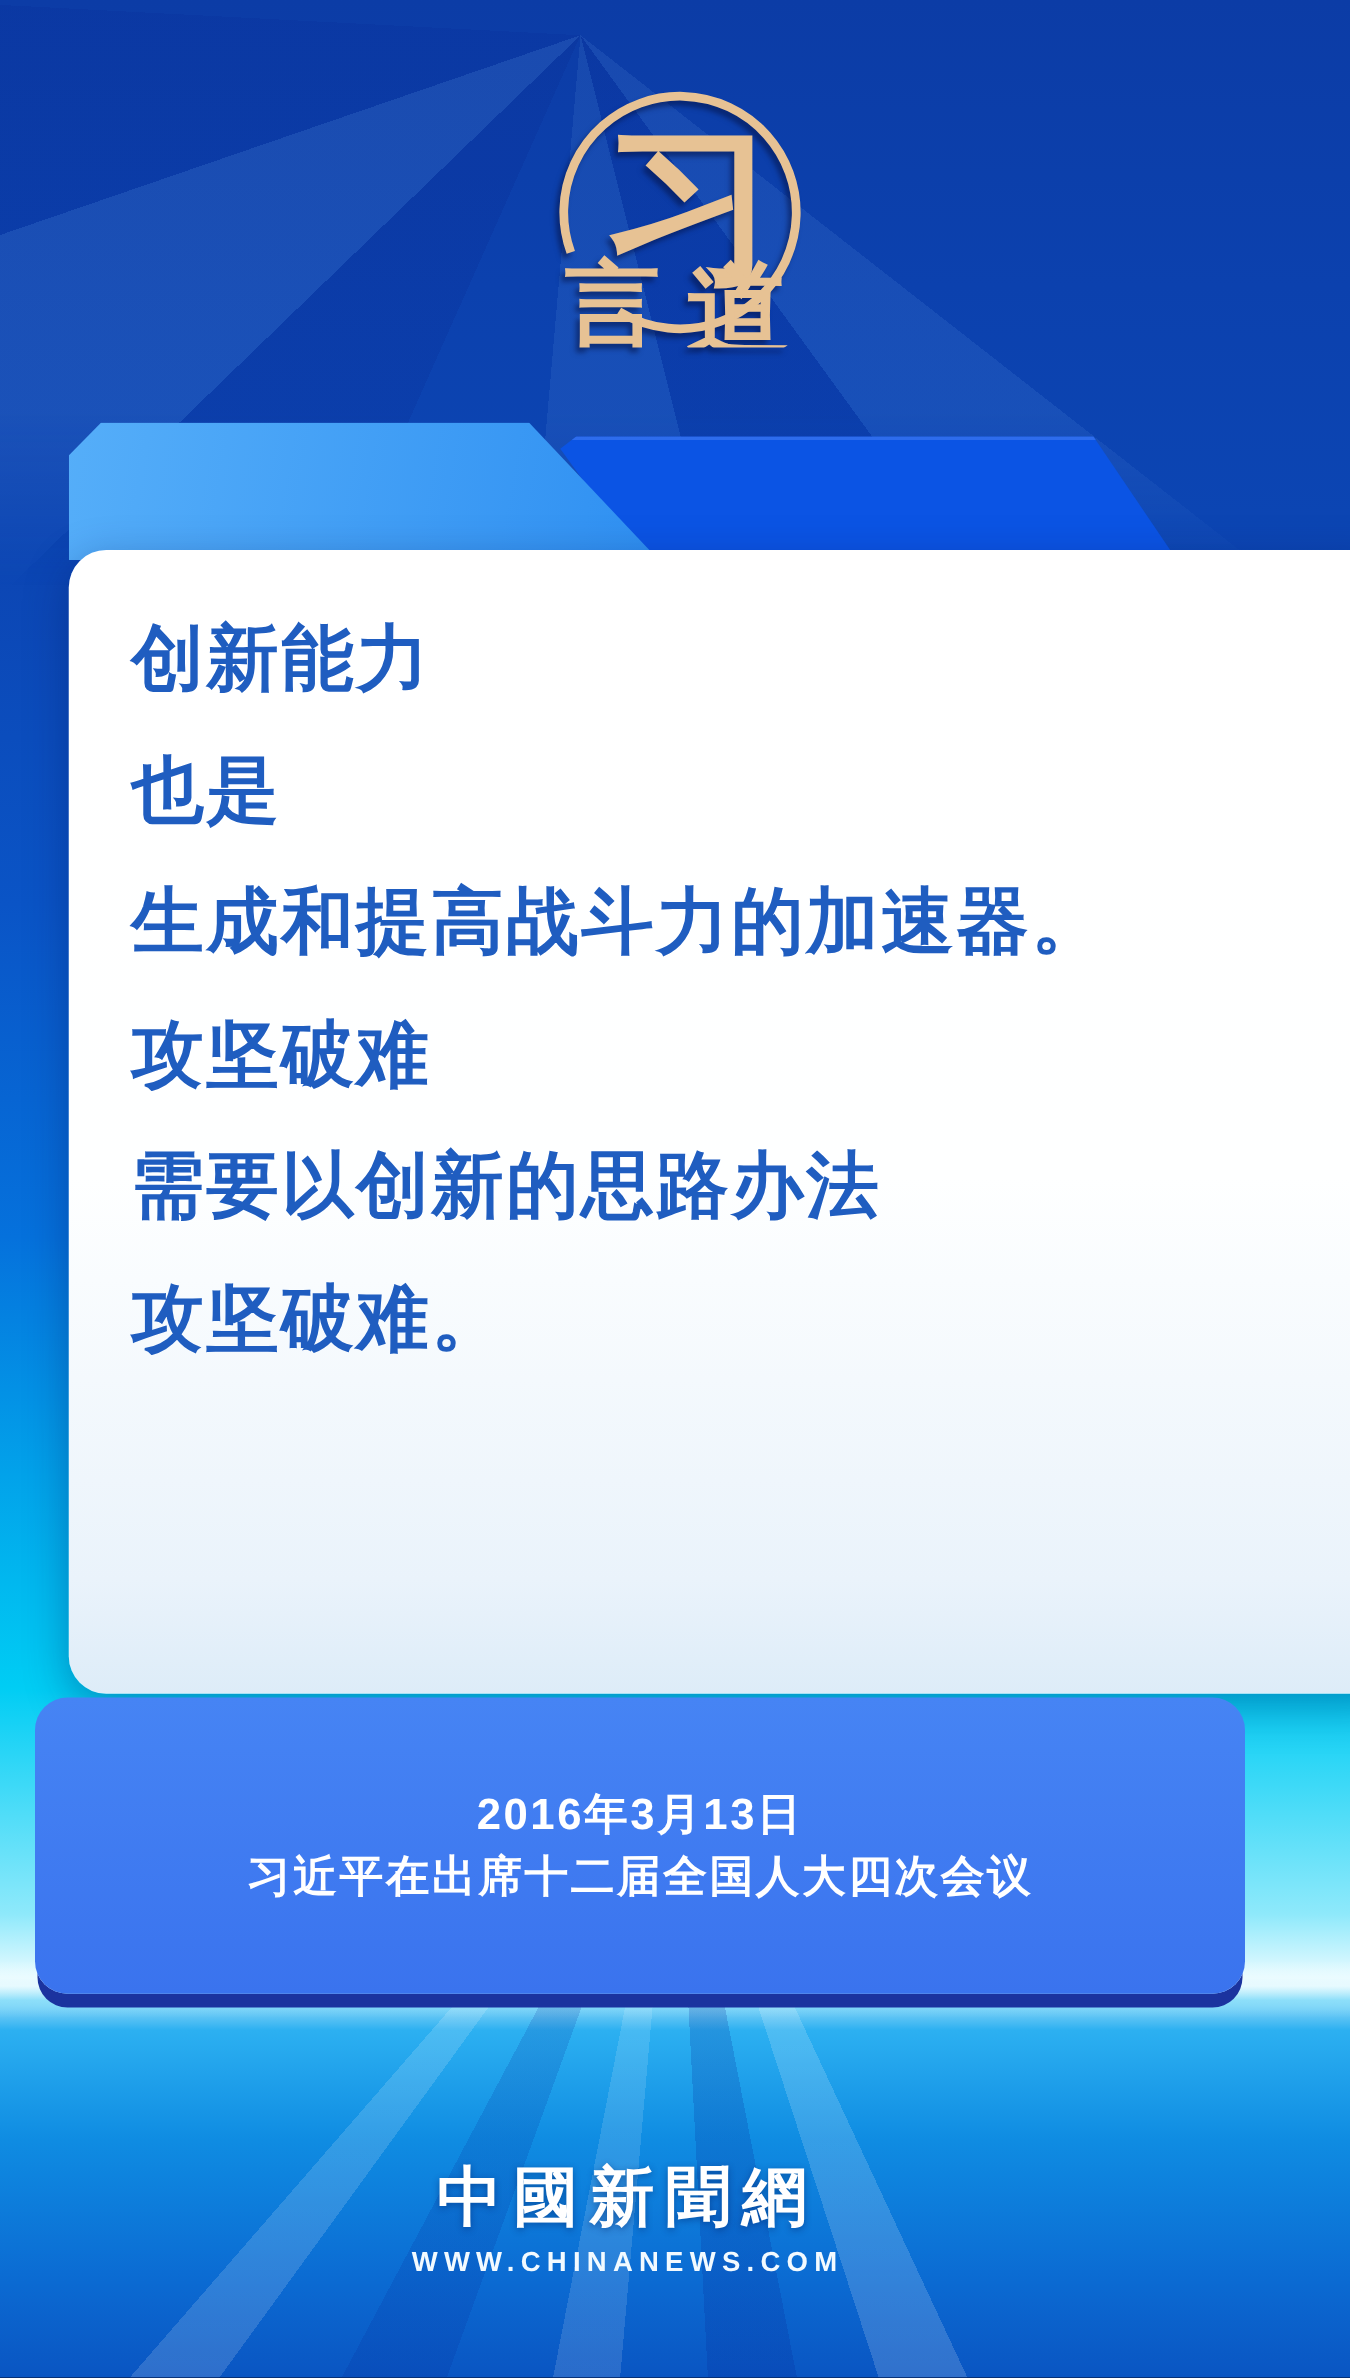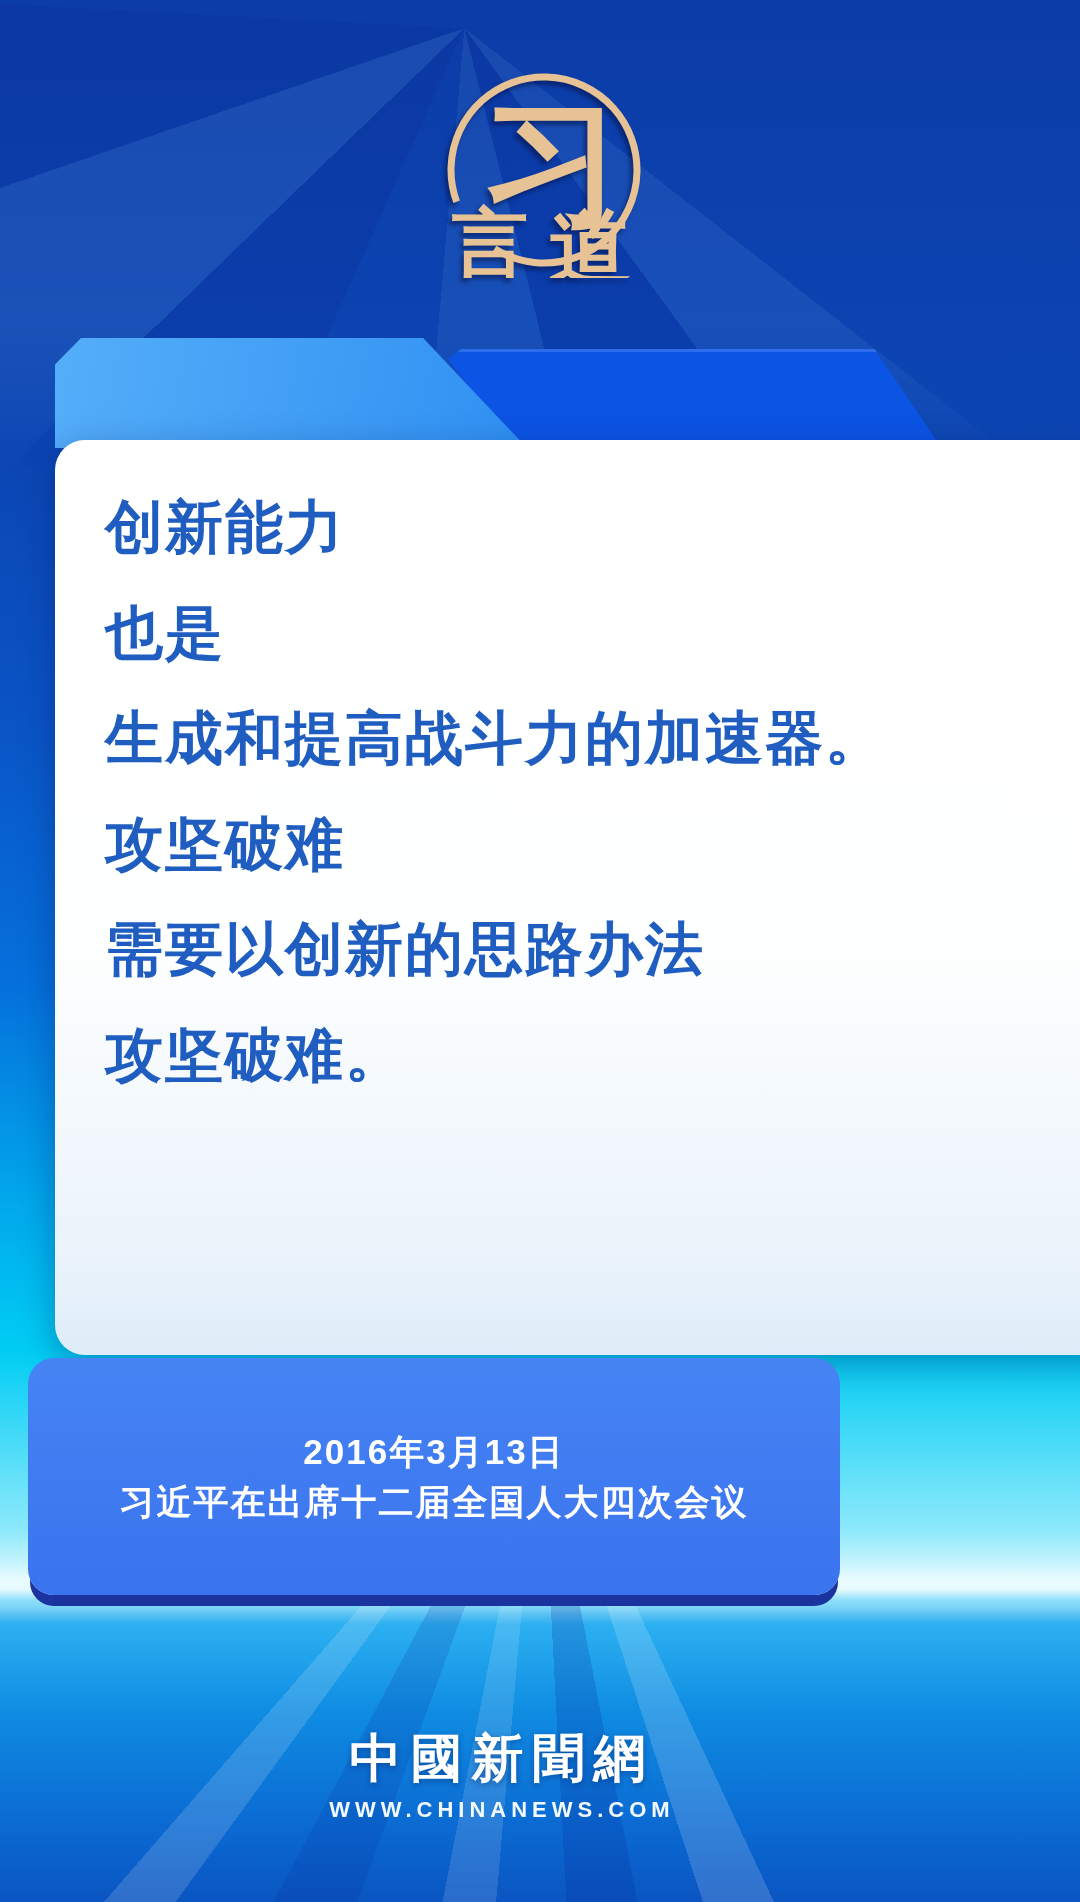--- a/index.html
+++ b/index.html
@@ -71,21 +71,21 @@
     background:linear-gradient(180deg,#ffffff 0%,#feffff 55%,#eaf3fb 90%,#ddecf8 100%);
     box-shadow:0 10px 34px rgba(4,24,92,0.35);
   }
   .quote-body{padding:34px 0 0 50px;}
   .quote-line{
     height:105.6px;line-height:105.6px;white-space:nowrap;
     font-size:58px;font-weight:900;letter-spacing:2px;color:#1f5dc0;
   }
   
   .banner{
-    position:absolute;left:28px;top:1358px;width:812px;height:237px;
+    position:absolute;left:28px;top:1358px;width:968px;height:237px;
     border-radius:26px;
     background:linear-gradient(180deg,#4684f4 0%,#3a73ee 100%);
     box-shadow:0 13px 0 -2px #1b339f;
     display:flex;flex-direction:column;justify-content:center;align-items:center;
   }
   .banner-line{
     line-height:50px;font-size:35px;font-weight:700;color:#ffffff;
     letter-spacing:2px;text-align:center;
   }
   

